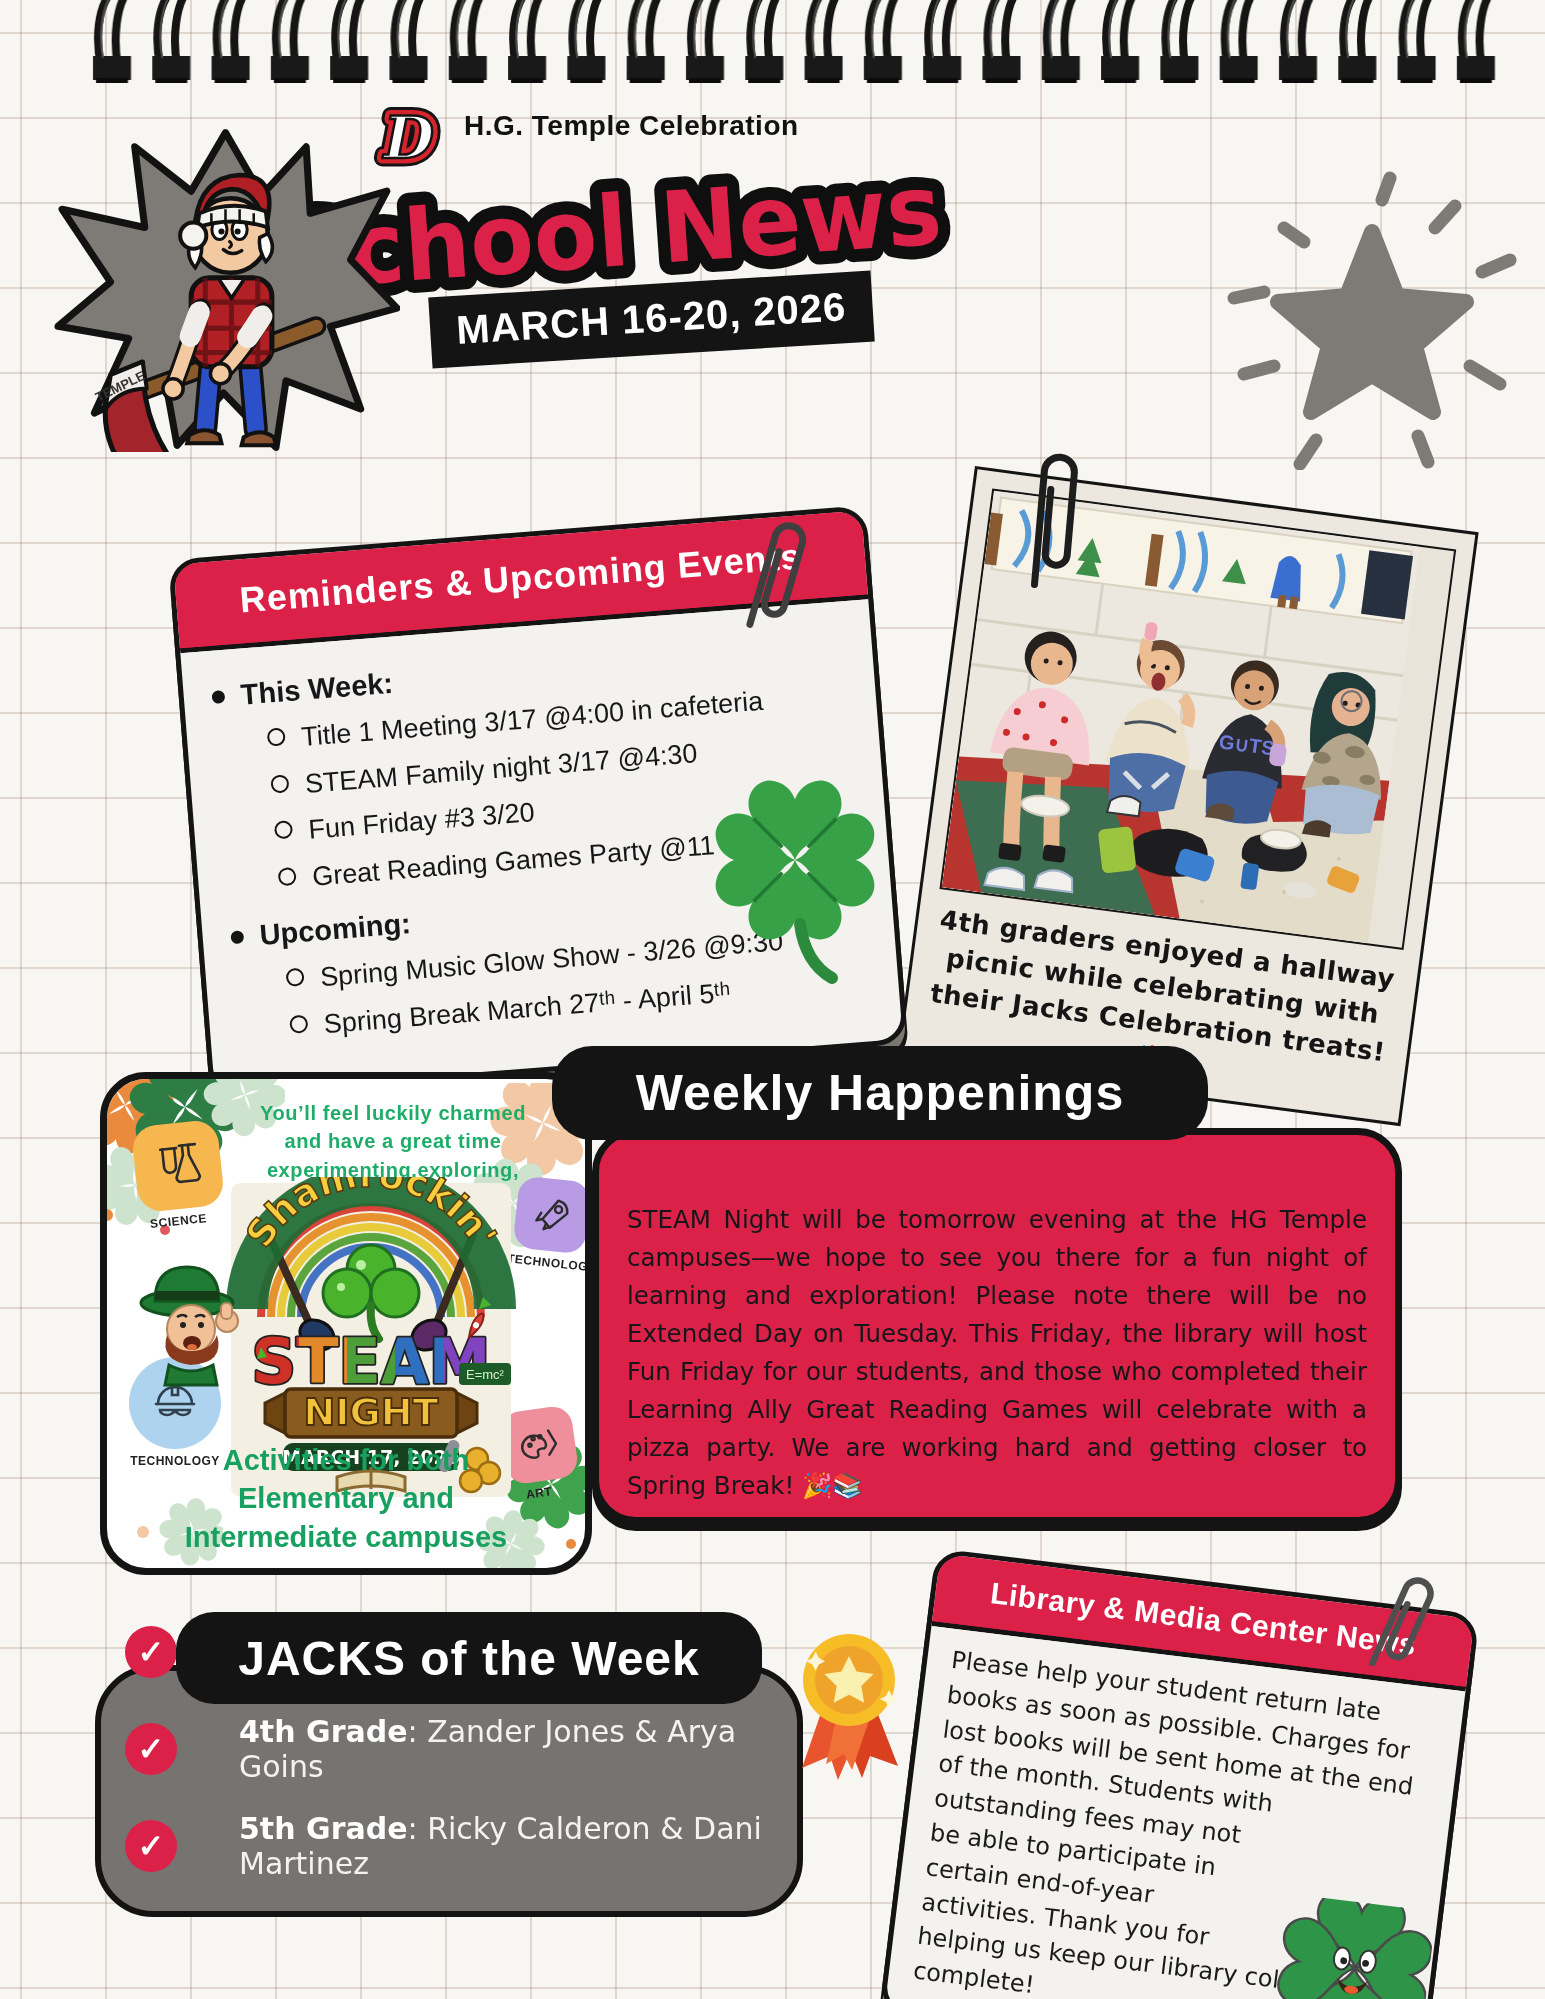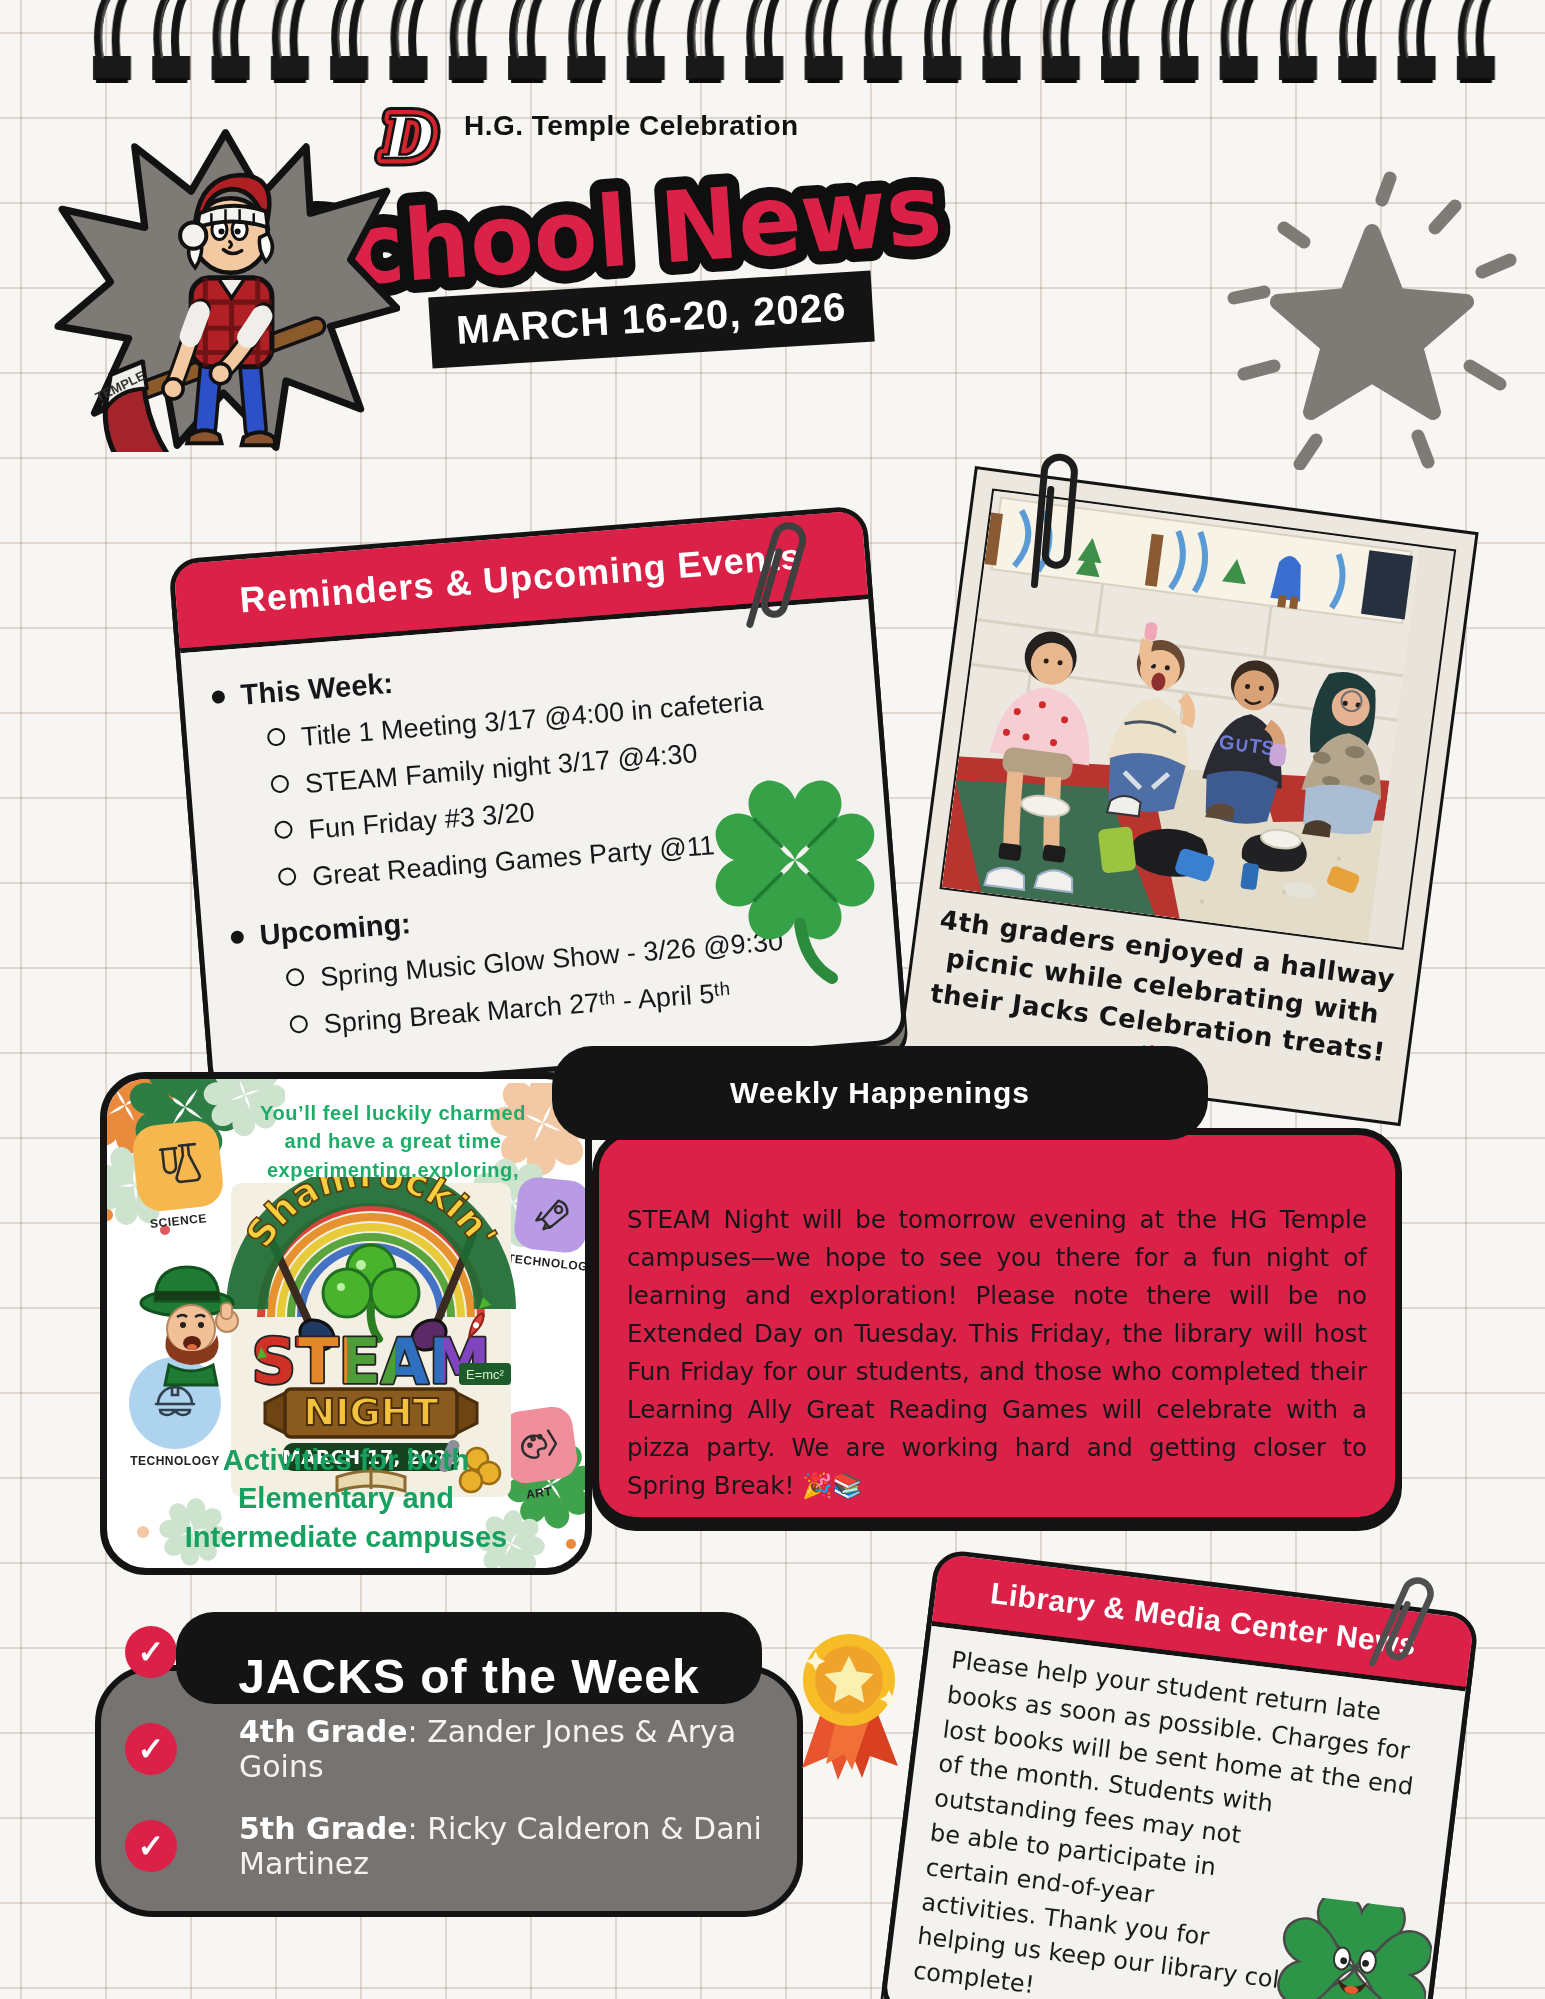--- a/index.html
+++ b/index.html
@@ -32,36 +32,36 @@
   .ring{width:14px;height:14px;border:2.5px solid #141414;border-radius:50%;flex:0 0 auto;position:relative;top:-2px;}
   
   .polaroid{left:975px;top:466px;width:468px;transform:rotate(7.5deg);transform-origin:top left;
     background:#ece8df;border:3px solid #141414;padding:17px 17px 12px;z-index:1;}
   .photo-frame{border:2px solid #141414;height:400px;overflow:hidden;background:#e9e4da;}
   .caption{margin-top:12px;text-align:center;font-size:26px;font-weight:700;line-height:1.42;
     letter-spacing:.5px;color:#151515;font-family:"DejaVu Sans",sans-serif;}
   
   .pill{background:#141414;border-radius:40px;color:#fff;display:flex;align-items:center;justify-content:center;
     font-weight:800;letter-spacing:1px;}
-  .weekly-pill{left:552px;top:1046px;width:656px;height:94px;font-size:30px;z-index:3;}
+  .weekly-pill{left:552px;top:1046px;width:656px;height:94px;font-size:50px;z-index:3;}
   .weekly-box{left:592px;top:1128px;width:810px;height:396px;background:#DC2149;border:7px solid #141414;
     border-radius:44px;box-shadow:0 7px 0 #141414;z-index:2;box-sizing:border-box;padding:66px 28px 0;}
   .weekly-text{font-size:24.5px;line-height:1.55;text-align:justify;color:#16161a;font-family:"DejaVu Sans",sans-serif;}
   
   .flyer{left:100px;top:1072px;width:492px;height:503px;background:#ffffff;border:7px solid #141414;
     border-radius:46px;overflow:hidden;box-sizing:border-box;z-index:2;}
   .flyer-intro{position:absolute;left:104px;right:10px;top:20px;text-align:center;color:#1EAD68;
     font-weight:800;font-size:20px;line-height:1.42;letter-spacing:.6px;white-space:pre-line;}
   .flyer-footer{position:absolute;left:30px;right:30px;bottom:12px;text-align:center;color:#17A05F;
     font-weight:800;font-size:29px;line-height:1.32;white-space:pre-line;}
   .tile{position:absolute;display:flex;flex-direction:column;align-items:center;gap:5px;}
   .tile .sq{display:flex;align-items:center;justify-content:center;}
   .tile .lbl{font-size:12px;font-weight:800;color:#222;letter-spacing:.5px;}
   
-  .jacks-pill{left:176px;top:1612px;width:586px;height:92px;font-size:48px;z-index:3;border-radius:38px;align-items:flex-end;}
+  .jacks-pill{left:176px;top:1612px;width:586px;height:92px;font-size:48px;z-index:3;border-radius:38px;}
   .jacks-box{left:95px;top:1665px;width:708px;height:252px;background:#767370;border:6px solid #131313;
     border-radius:58px;box-sizing:border-box;display:flex;flex-direction:column;justify-content:flex-end;
     gap:27px;padding:20px 26px 30px 24px;z-index:2;}
   .jack-row{display:flex;align-items:center;gap:26px;}
   .check-circle{width:52px;height:52px;border-radius:50%;background:#DC2149;color:#fff;display:flex;
     align-items:center;justify-content:center;font-size:32px;font-weight:800;flex:0 0 auto;}
   .jack-text{font-size:30px;color:#f4f3f1;font-family:"DejaVu Sans",sans-serif;margin-left:36px;}
   .jack-text b{color:#ffffff;font-weight:800;}
   
   .library{left:936px;top:1548px;width:538px;transform:rotate(7deg);transform-origin:top left;z-index:3;}

